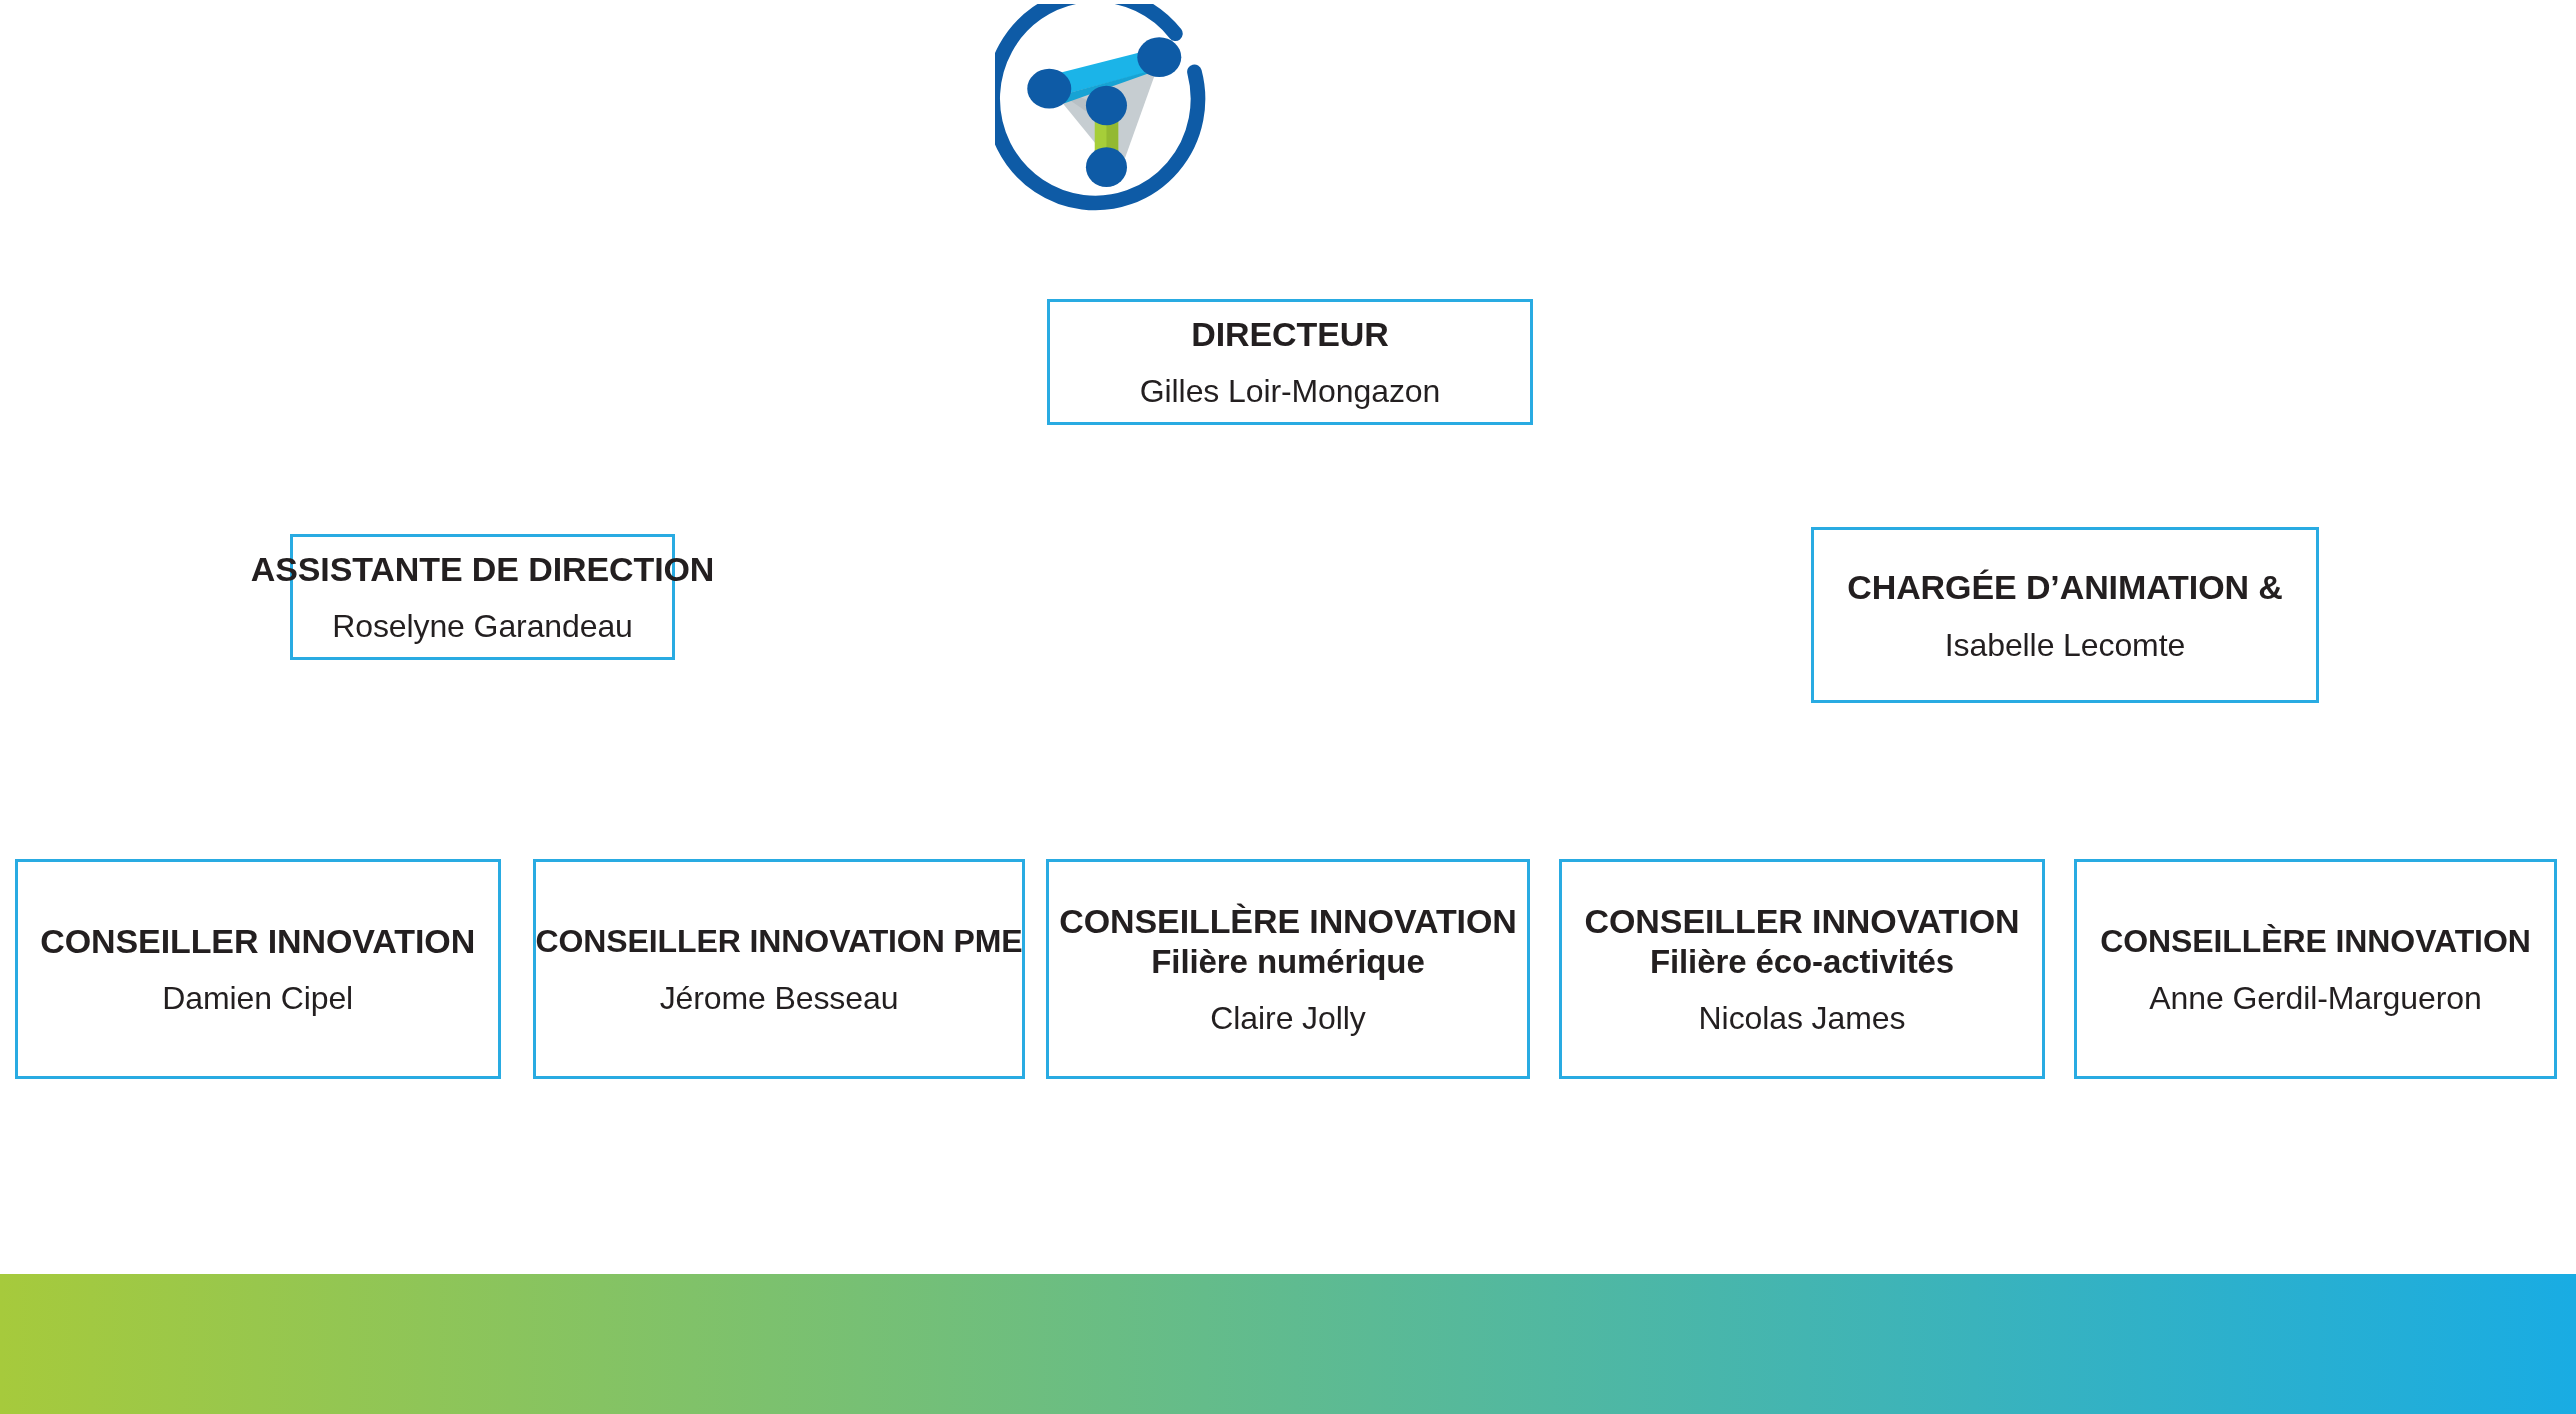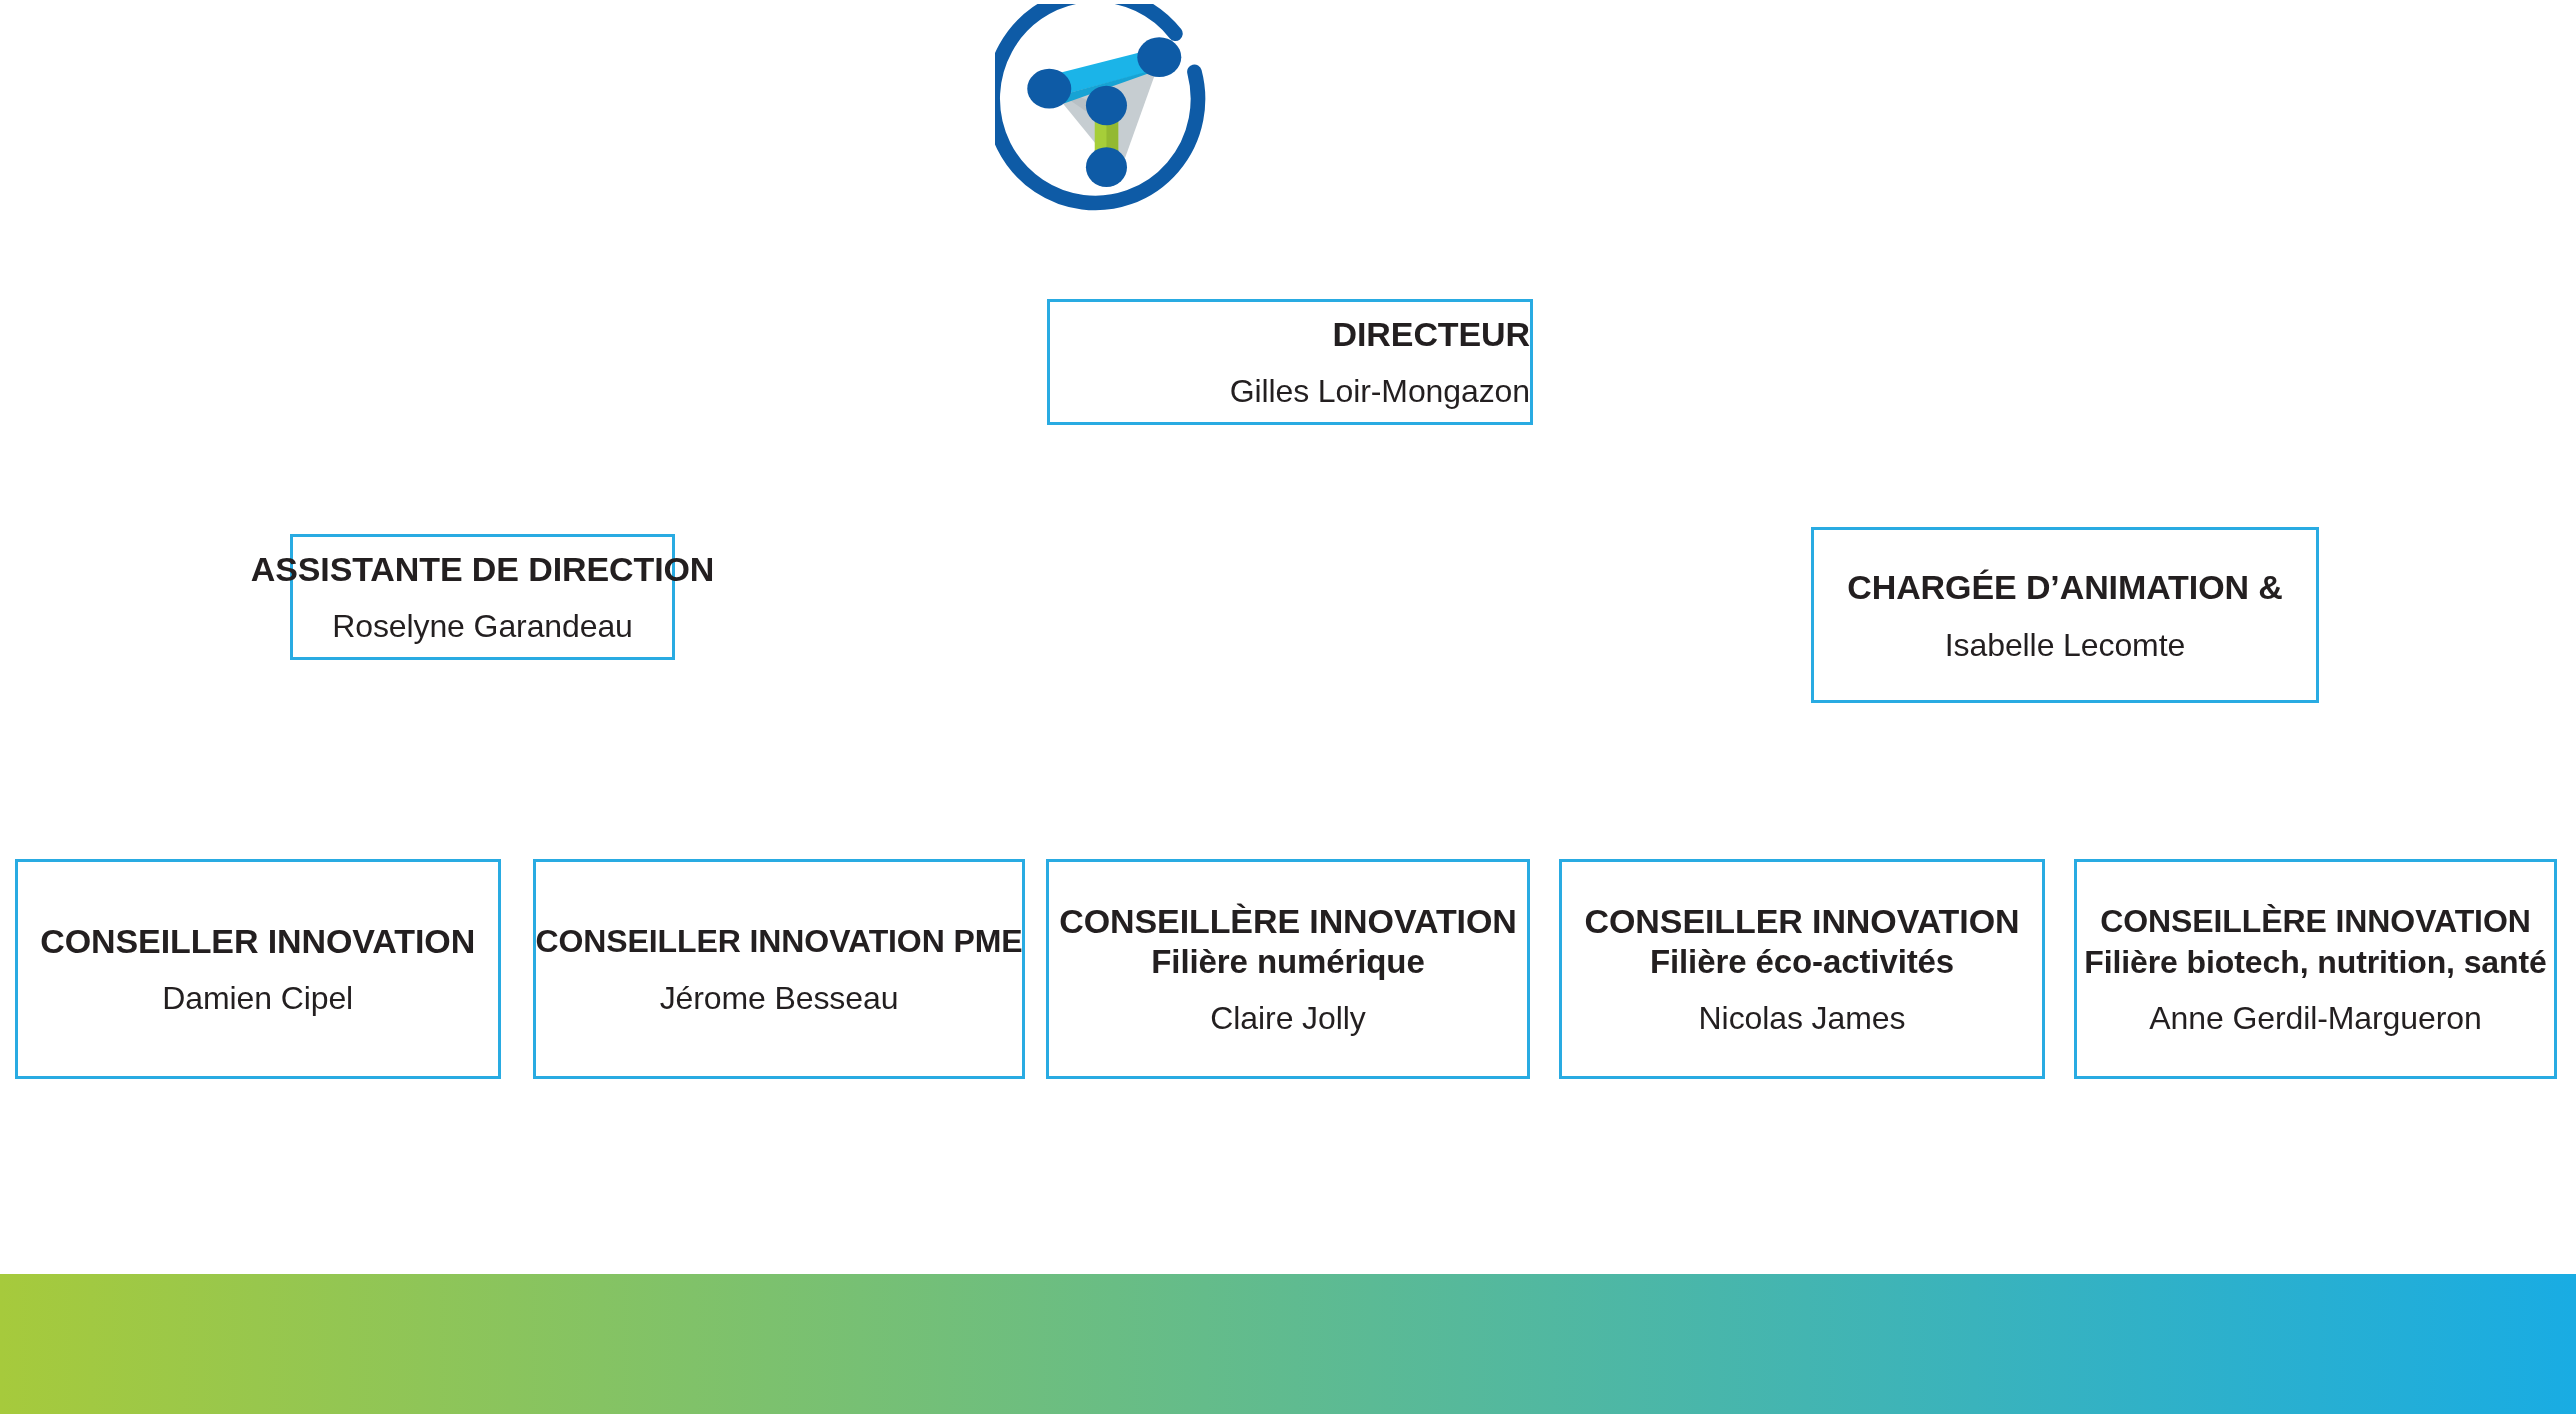--- a/index.html
+++ b/index.html
@@ -85,21 +85,21 @@
   .node .person {
     font-weight: normal;
     font-size: 32px;
     line-height: 40px;
     letter-spacing: -0.1px;
     white-space: nowrap;
     margin-top: 16px;
   }
 
   
-  #node-directeur   { left: 1047px; top: 299px;  width: 486px; height: 126px; align-items: flex-end; }
+  #node-directeur   { left: 1047px; top: 299px;  width: 486px; height: 126px; }
   #node-assistante  { left: 290px;  top: 534px;  width: 385px; height: 126px; }
   #node-chargee     { left: 1811px; top: 527px;  width: 508px; height: 176px; }
   #node-chargee .title { line-height: 43px; }
 
   #node-c1 { left: 14.7px;   top: 859px; width: 486px; height: 220px; }
   #node-c2 { left: 533px;  top: 859px; width: 492px; height: 220px; }
   #node-c3 { left: 1046px; top: 859px; width: 484px; height: 220px; }
   #node-c4 { left: 1559px; top: 859px; width: 486px; height: 220px; }
   #node-c5 { left: 2074px; top: 859px; width: 483px; height: 220px; }
 
@@ -179,18 +179,17 @@
 </div>
 
 <div class="node" id="node-c4">
   <div class="title">CONSEILLER INNOVATION</div>
   <div class="subtitle">Filière éco-activités</div>
   <div class="person">Nicolas James</div>
 </div>
 
 <div class="node" id="node-c5">
   <div class="title">CONSEILLÈRE INNOVATION</div>
-  <div class="subtitle">Filière biotech, nutrition, santé</div>
   <div class="person">Anne Gerdil-Margueron</div>
 </div>
 
 <div id="footer-bar" style="background: linear-gradient(90deg, rgb(166, 202, 60) 0%, rgb(25, 172, 227) 100%);"></div>
 
 
 </body></html>

